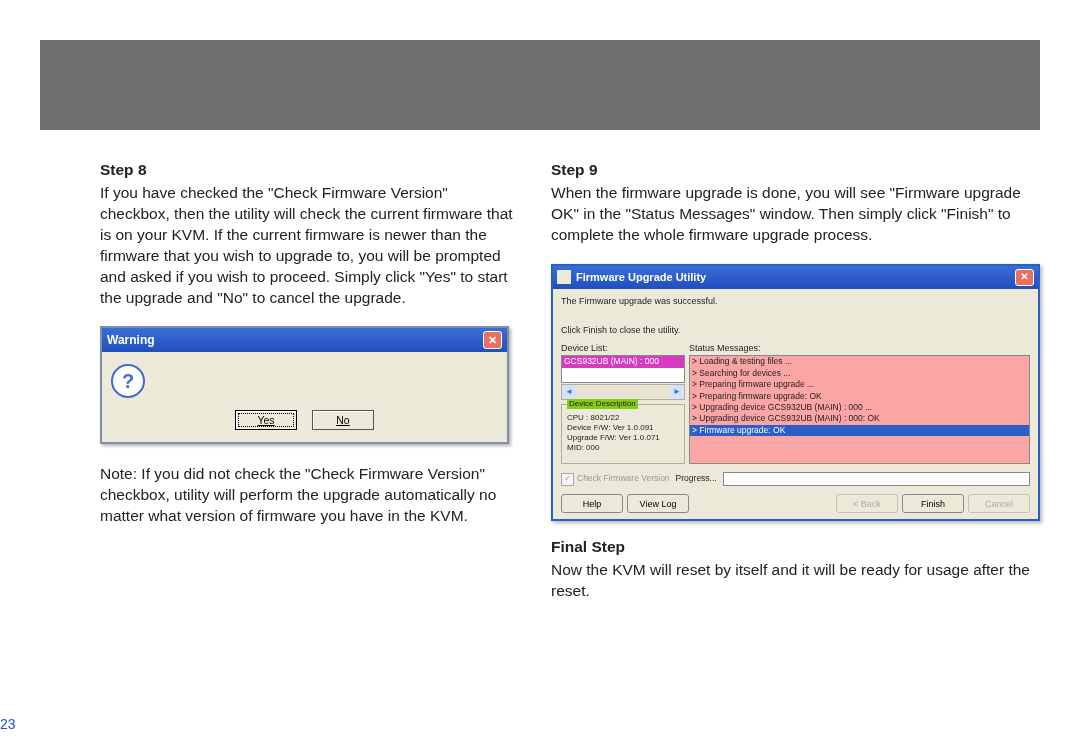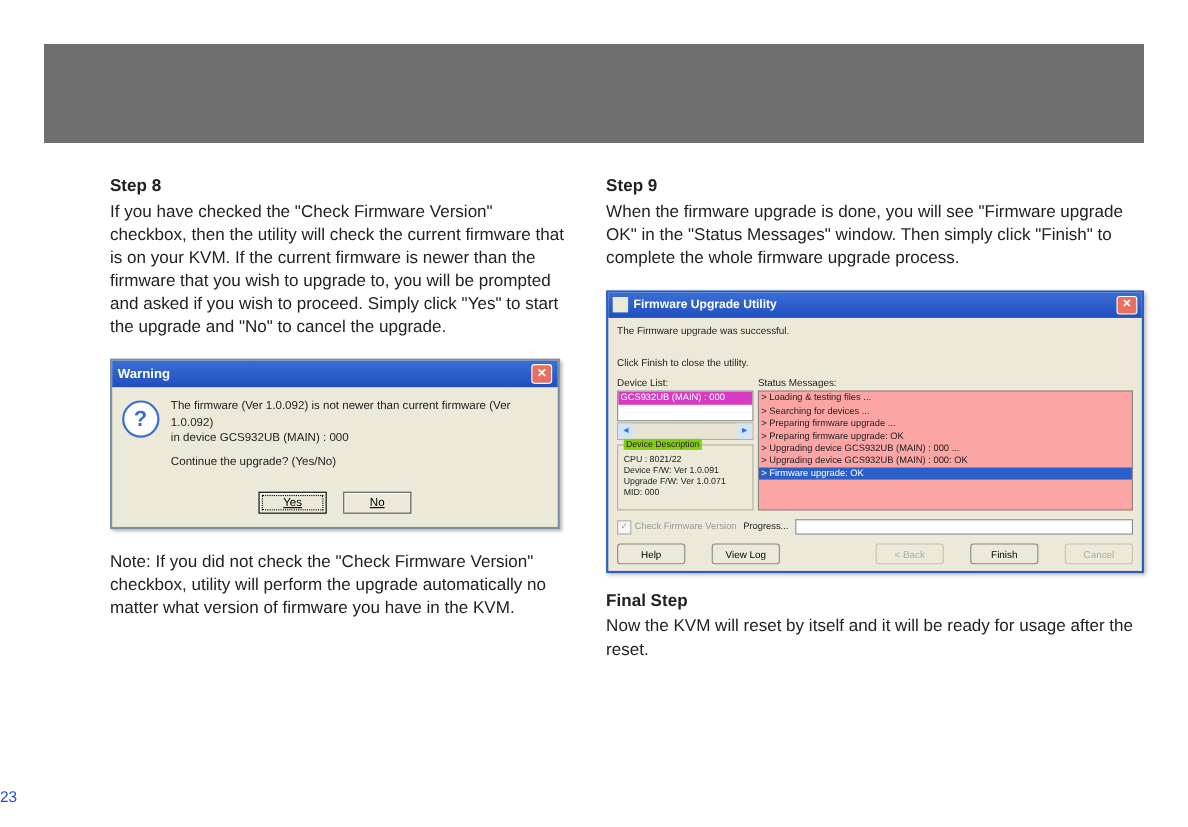--- a/index.html
+++ b/index.html
@@ -267,21 +267,21 @@
     flex: 1;
     height: 12px;
     border: 1px solid #888;
     background: #fff;
   }
   .fuu-buttons {
     display: flex;
     justify-content: space-between;
     margin-top: 8px;
   }
-  .fuu-buttons .grp { display: flex; gap: 24px; }
+  .fuu-buttons .grp { display: flex; gap: 4px; }
   .fuu-buttons button {
     font-family: Tahoma, sans-serif;
     font-size: 9px;
     width: 62px;
     height: 19px;
     background: #ece9d8;
     border: 1px solid #888;
     border-radius: 3px;
   }
   .fuu-buttons button.disabled {
@@ -301,27 +301,20 @@
     <div class="para">If you have checked the "Check Firmware Version" checkbox, then the utility will check the current firmware that is on your KVM. If the current firmware is newer than the firmware that you wish to upgrade to, you will be prompted and asked if you wish to proceed. Simply click "Yes" to start the upgrade and "No" to cancel the upgrade.</div>
 
     <div class="warning-dialog">
       <div class="warning-titlebar">
         <span>Warning</span>
         <span class="warning-close">✕</span>
       </div>
       <div class="warning-body">
         <div class="warning-icon-wrap">
           <div class="warning-icon">?</div>
-        </div>
-        <div class="warning-text">
-          <div>
-            <span>The firmware (Ver 1.0.092) is not newer than current firmware (Ver 1.0.092)</span><br>
-            <span> in device GCS932UB (MAIN) : 000</span>
-          </div>
-          <div>Continue the upgrade? (Yes/No)</div>
         </div>
       </div>
       <div class="warning-buttons">
         <button class="default"><u>Yes</u></button>
         <button><u>No</u></button>
       </div>
     </div>
 
     <div class="para">Note: If you did not check the "Check Firmware Version" checkbox, utility will perform the upgrade automatically no matter what version of firmware you have in the KVM.</div>
   </div>

